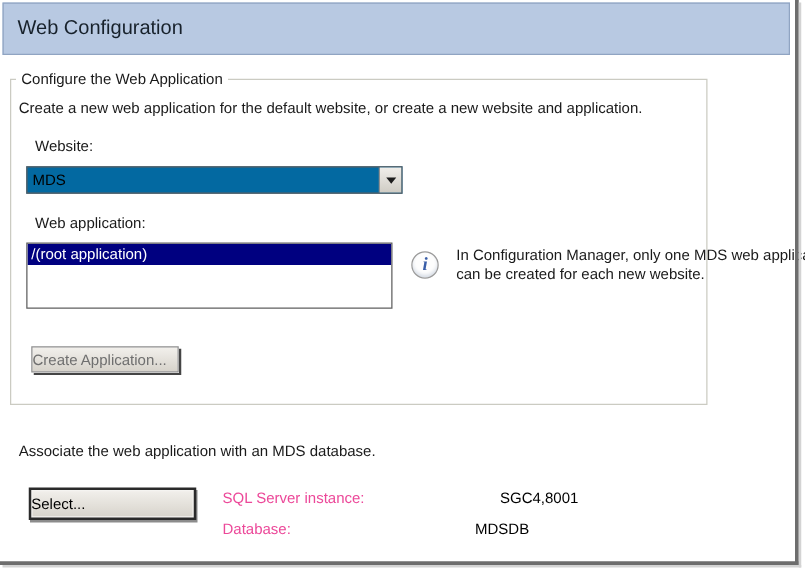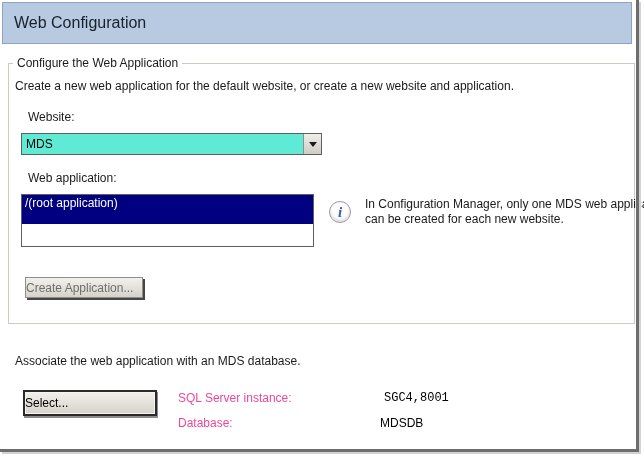--- a/index.html
+++ b/index.html
@@ -35,29 +35,29 @@
   fieldset.group {
     position: absolute;
     border: 1px solid #cbcbc2;
     background: transparent;
   }
   fieldset.group legend {
     margin-left: 4px; padding: 0 4px;
     font-size: 12px; color: #1a1a1a;
     background: #ffffff;
   }
-  .gb1 { left: 8px; top: 56px;  width: 627px; height: 268px; }
+  .gb1 { left: 8px; top: 56px;  width: 558px; height: 268px; }
   .gb2 { left: 8px; top: 330px; width: 627px; height: 114px; }
 
   .txt { position: absolute; white-space: nowrap; color: #1a1a1a; }
 
   
   .combo {
     position: absolute; left: 21px; top: 133px; width: 301px; height: 22px;
-    background: #5eead4; border: 1px solid #5f5f5f;
+    background: #0369a1; border: 1px solid #5f5f5f;
     display: flex; align-items: center;
   }
   .combo-value { flex: 1; padding-left: 4px; color: #000; }
   .combo-btn {
     width: 18px; height: 100%;
     background: linear-gradient(#f0eeea, #cfccc4);
     border-left: 1px solid #8f8f8f;
     display: flex; align-items: center; justify-content: center;
     cursor: default;
   }
@@ -68,21 +68,21 @@
     border-top: 5px solid #1c1c1c;
   }
 
   
   .listbox {
     position: absolute; left: 21px; top: 194px; width: 293px; height: 53px;
     background: #ffffff; border: 1px solid #5f5f5f;
     overflow: hidden;
   }
   .list-item-selected {
-    height: 29px; line-height: 17px;
+    height: 17px; line-height: 17px;
     background: #000080; color: #ffffff;
     padding-left: 3px;
   }
 
   
   .info-icon {
     position: absolute; left: 329px; top: 201px;
     width: 22px; height: 22px; border-radius: 50%;
     background: #fdfdfd;
     border: 1px solid #9b9b9b;
@@ -163,21 +163,21 @@
   </div>
 
 
   <div class="txt" style="left:15px; top:354px;">Associate the web application with an MDS database.</div>
 
   <div class="btn btn-select">
     <span>Select...</span>
   </div>
 
   <div class="txt lab" style="left:178px; top:391px;">SQL Server instance:</div>
-  <div class="txt val" style="left:384px; top:391px;font-family:Liberation Mono, monospace;">SGC4,8001</div>
+  <div class="txt val" style="left:400px; top:391px;">SGC4,8001</div>
 
   <div class="txt lab" style="left:178px; top:416px;">Database:</div>
   <div class="txt val" style="left:380px; top:416px;">MDSDB</div>
 
   <div class="frame-right"></div>
   <div class="frame-bottom"></div>
   <div class="fringe-right"></div>
   <div class="fringe-bottom"></div>
 
 </div>

